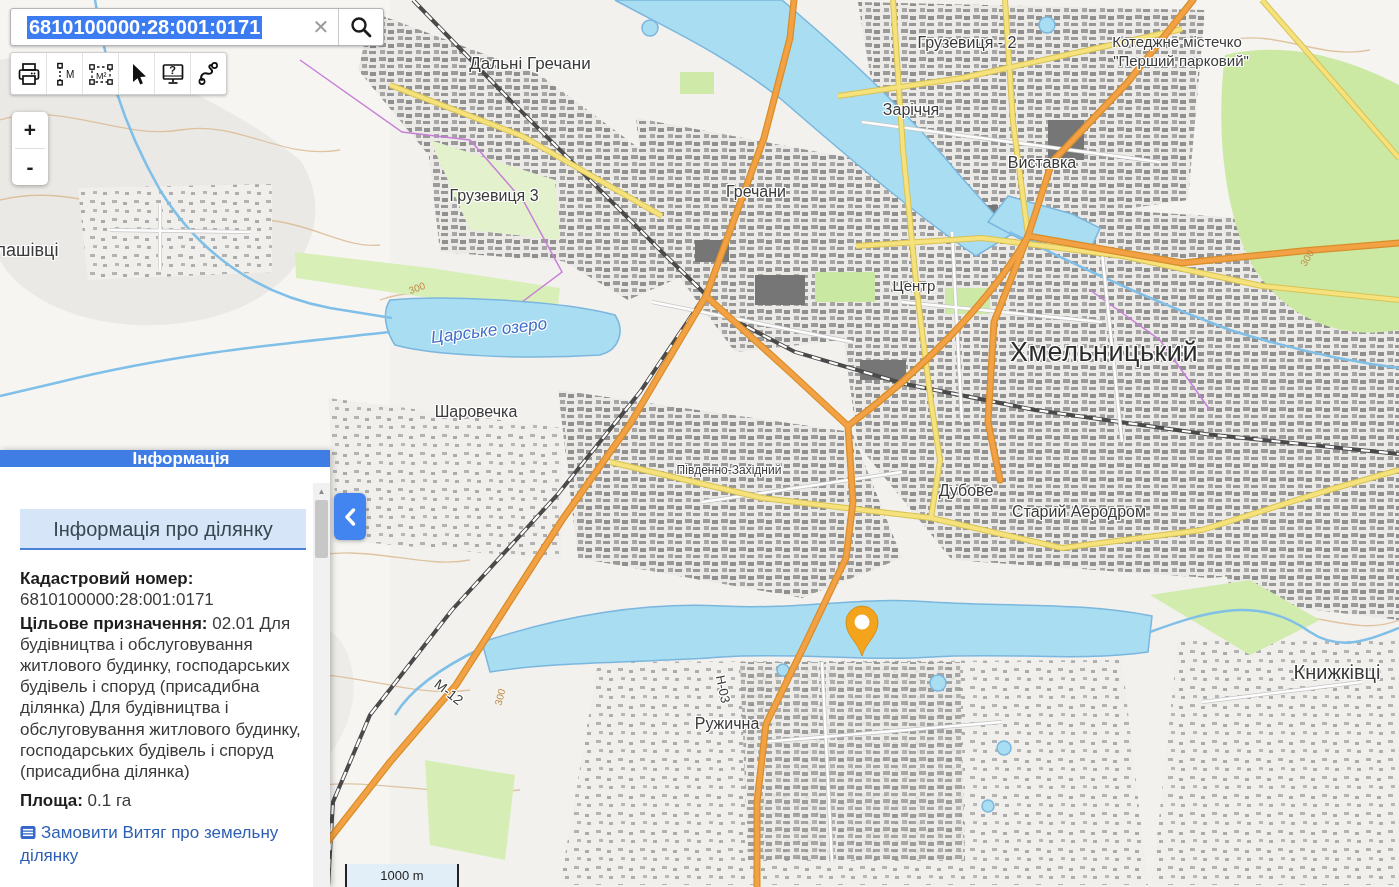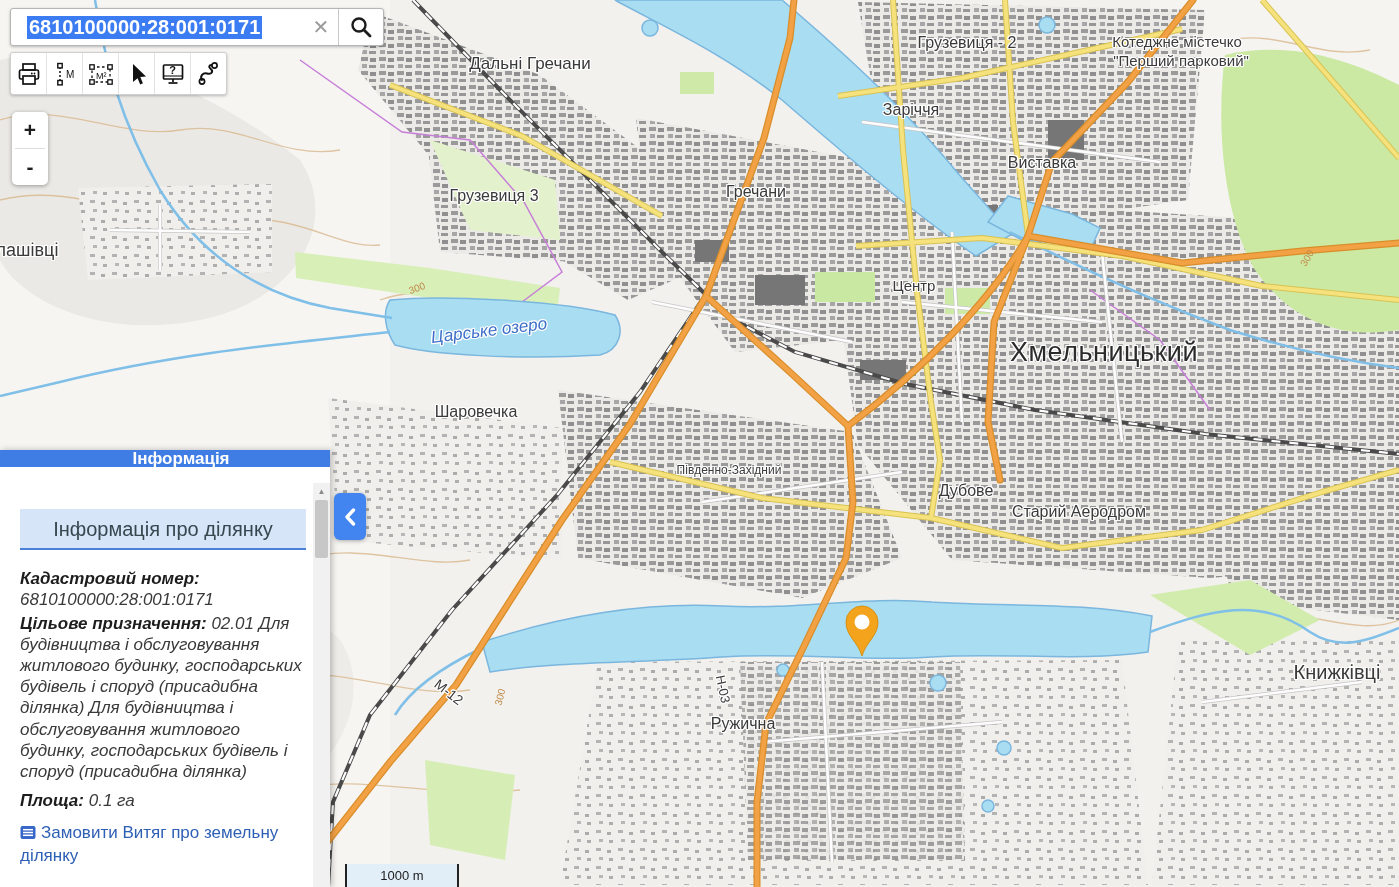--- a/index.html
+++ b/index.html
@@ -37,21 +37,21 @@
         font-size:21px;font-weight:bold;color:#1f1f1f;cursor:pointer;}
   .zdiv{height:1px;background:#ddd;margin:0 3px;}
   
   .panel{position:absolute;left:0;top:450px;width:330px;height:437px;z-index:6;background:#fff;
          box-shadow:2px 0 6px rgba(0,0,0,.25);}
   .panel-header{height:17px;background:#3f7ce4;color:#fff;font-size:17px;font-weight:bold;
                 display:flex;align-items:center;justify-content:center;padding-left:32px;}
   .panel-body{position:absolute;top:33px;left:0;right:17px;bottom:0;padding:26px 6px 0 8px;overflow:hidden;margin-left:12px;}
   .sec-title{background:#d6e5f7;border-bottom:2px solid #4a80d8;color:#37474f;font-size:20px;
              text-align:center;padding:9px 2px 7px;margin:0 1px 18px 0;}
-  .fld{font-size:17px;color:#3a3a3a;line-height:1.24;margin:0 0 3px;font-style:italic;}
+  .fld{font-size:17px;color:#3a3a3a;line-height:1.24;margin:0 0 3px;}
   .fld b{color:#1d1d1d;}
   .plink{display:block;color:#2d5fb5;font-size:17px;line-height:1.24;margin:11px 0 0;text-decoration:none;cursor:pointer;}
   .plink .li{display:inline-block;vertical-align:-2px;margin-right:5px;}
   
   .sbar{position:absolute;top:33px;right:0;bottom:0;width:17px;background:#f1f1f1;}
   .sb-up{height:16px;display:flex;align-items:center;justify-content:center;
          color:#8a8a8a;font-size:8px;cursor:pointer;}
   .sb-thumb{position:absolute;left:2px;top:17px;width:13px;height:58px;background:#c7c7c7;border-radius:2px;cursor:pointer;}
   
   .collapse{position:absolute;left:334px;top:493px;width:32px;height:47px;z-index:6;background:#4284f0;
@@ -243,21 +243,21 @@
     <div class="mlbl" style="left:1042px;top:163px;font-size:16px">Виставка</div>
     <div class="mlbl" style="left:494px;top:196px;font-size:16px">Грузевиця 3</div>
     <div class="mlbl" style="left:756px;top:192px;font-size:16px">Гречани</div>
     <div class="mlbl" style="left:914px;top:285px;font-size:15px">Центр</div>
     <div class="mlbl city" style="left:1104px;top:344px;font-size:27px">Хмельницький</div>
     <div class="mlbl water" style="left:489px;top:331px;font-size:17px;transform:translate(-50%,-50%) rotate(-7deg)">Царське озеро</div>
     <div class="mlbl" style="left:476px;top:412px;font-size:16px">Шаровечка</div>
     <div class="mlbl" style="left:729px;top:470px;font-size:12px">Південно-Західний</div>
     <div class="mlbl" style="left:966px;top:491px;font-size:16px">Дубове</div>
     <div class="mlbl" style="left:1079px;top:512px;font-size:16px">Старий Аеродром</div>
-    <div class="mlbl" style="left:743px;top:724px;font-size:16px">Ружична</div>
+    <div class="mlbl" style="left:727px;top:724px;font-size:16px">Ружична</div>
     <div class="mlbl" style="left:1337px;top:672px;font-size:20px">Книжківці</div>
     <div class="mlbl" style="left:27px;top:250px;font-size:18px">лашівці</div>
     <div class="mlbl" style="left:449px;top:692px;font-size:14px;transform:translate(-50%,-50%) rotate(38deg)">М-12</div>
     <div class="mlbl" style="left:723px;top:689px;font-size:13px;transform:translate(-50%,-50%) rotate(78deg)">Н-03</div>
     <div class="mlbl contour" style="left:417px;top:288px;font-size:10px;transform:translate(-50%,-50%) rotate(-20deg)">300</div>
     <div class="mlbl contour" style="left:500px;top:697px;font-size:10px;transform:translate(-50%,-50%) rotate(-75deg)">300</div>
     <div class="mlbl contour" style="left:1307px;top:258px;font-size:10px;transform:translate(-50%,-50%) rotate(-60deg)">300</div>
   </div>
 
   <svg class="marker" width="48" height="62" viewBox="0 0 48 62">

